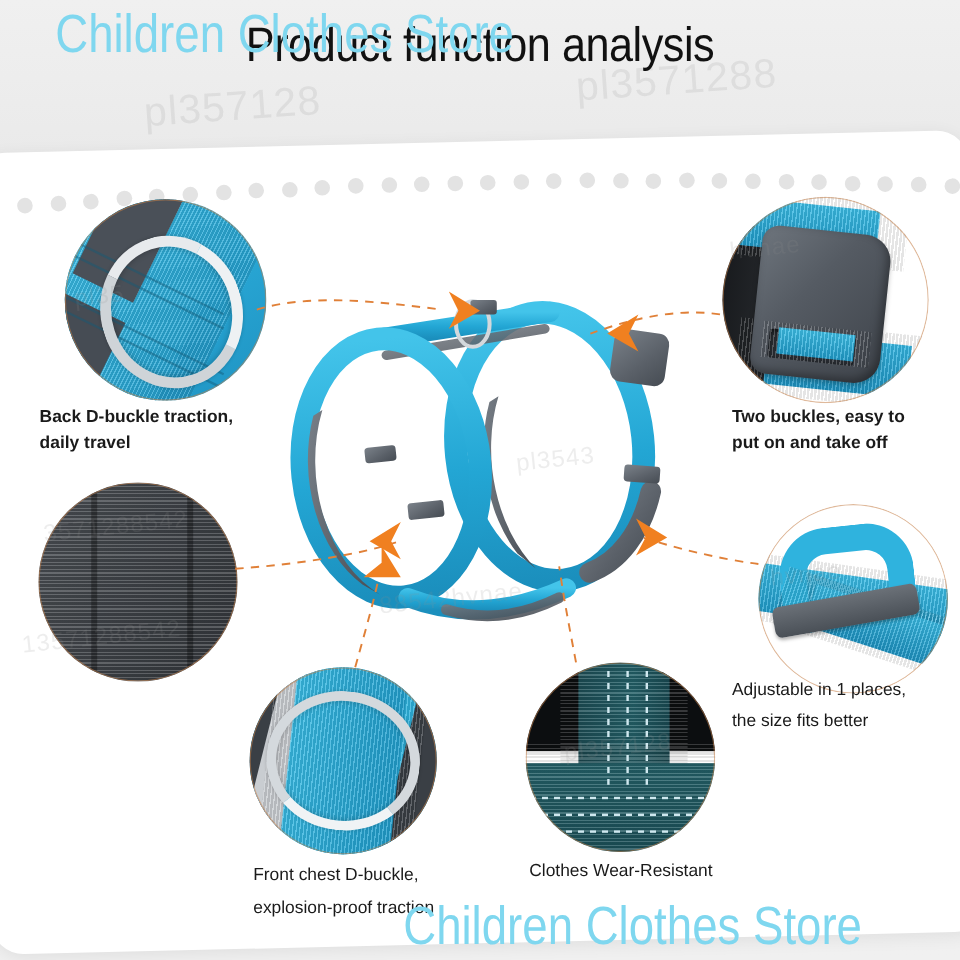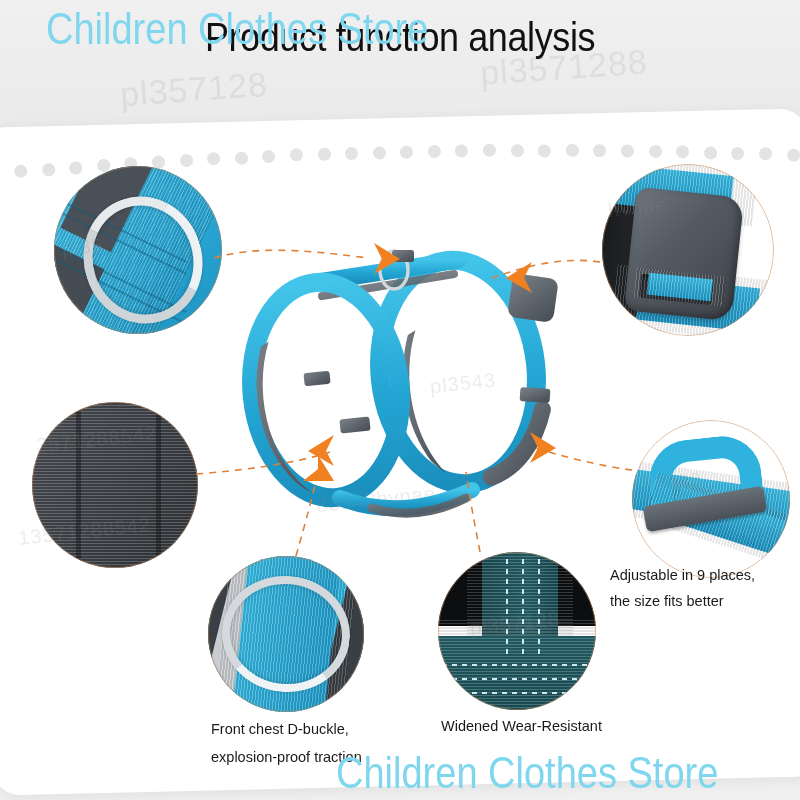--- a/index.html
+++ b/index.html
@@ -501,25 +501,29 @@
         <rect x="82" y="150" width="26" height="13" rx="3" fill="url(#gry)" transform="rotate(-6 95 156)"></rect>
         <rect x="118" y="196" width="30" height="14" rx="3" fill="url(#gry)" transform="rotate(-6 133 203)"></rect>
         <rect x="296" y="66" width="34" height="16" rx="3" fill="url(#gry)" transform="rotate(8 313 74)"></rect>
         <rect x="298" y="166" width="30" height="14" rx="3" fill="url(#gry)" transform="rotate(4 313 173)"></rect>
         <rect x="170" y="28" width="22" height="12" rx="2.5" fill="url(#gry)"></rect>
 
         <rect x="288" y="54" width="46" height="44" rx="9" fill="url(#gry)" transform="rotate(8 311 76)"></rect>
       </svg>
     </div>
 
-    <div class="label reg lb-adjust">Adjustable in 9 places,
+    <div class="label bold lb-back">Back D-buckle traction,
+daily travel</div>
+    <div class="label bold lb-two">Two buckles, easy to
+put on and take off</div>
+    <div class="label reg lb-adjust">Adjustable in 1 places,
 the size fits better</div>
     <div class="label reg lb-front">Front chest D-buckle,
 explosion-proof traction</div>
-    <div class="label reg lb-durable">Widened Wear-Resistant</div>
+    <div class="label reg lb-durable">Clothes Wear-Resistant</div>
 
   </div>
 
   <div class="page-title">Product function analysis</div>
 
   <div class="wm-main wm-top">Children Clothes Store</div>
   <div class="wm-main wm-bottom">Children Clothes Store</div>
 
 </div>
 

